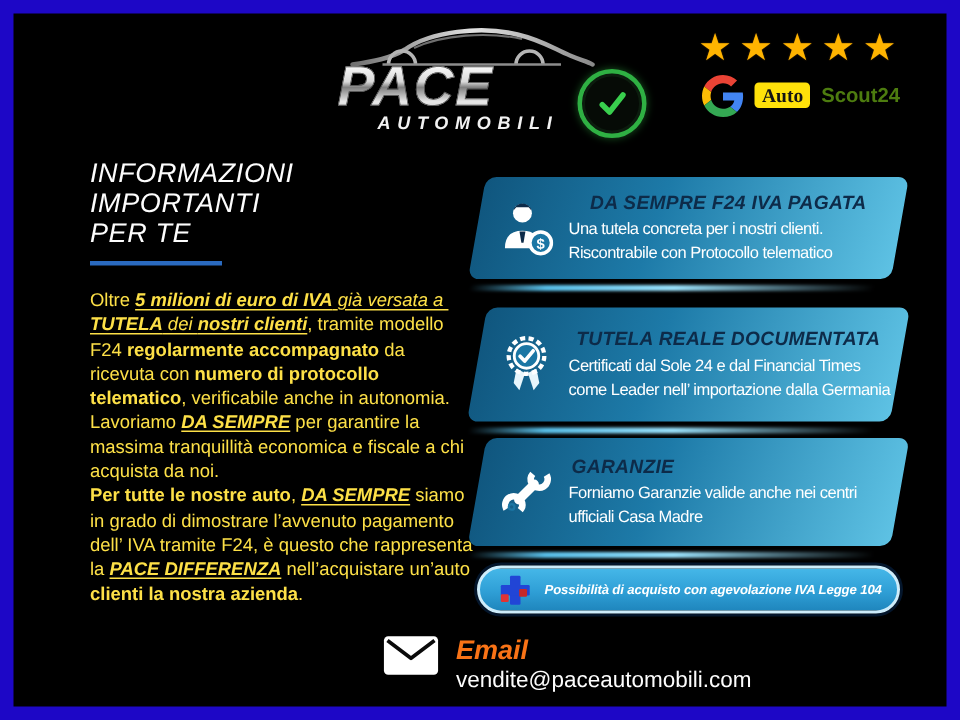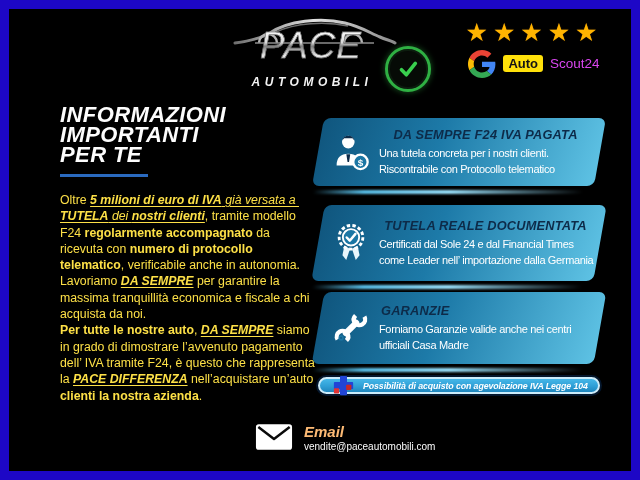--- a/index.html
+++ b/index.html
@@ -3,41 +3,41 @@
 <meta charset="utf-8">
 <style>
   html,body{margin:0;padding:0;background:#000;}
   .frame{position:relative;width:640px;height:480px;background:#1d07c6;font-family:"Liberation Sans",sans-serif;overflow:hidden;}
   .inner{position:absolute;left:9px;top:9px;width:622px;height:462px;background:#000;overflow:hidden;}
   .abs{position:absolute;}
 
   
   .logo-wrap{left:216px;top:4px;width:205px;height:88px;}
   .car-svg{position:absolute;left:4px;top:0;}
-  .brand{position:absolute;left:0;top:14px;width:172px;text-align:center;
-    font-size:37px;font-weight:400;font-style:italic;letter-spacing:1px;
+  .brand{position:absolute;left:0;top:26px;width:172px;text-align:left;
+    font-size:37px;font-weight:700;font-style:italic;letter-spacing:1px;
     background:linear-gradient(180deg,#ffffff 8%,#d9d9d9 42%,#7f7f7f 52%,#e8e8e8 78%,#bdbdbd);
     -webkit-background-clip:text;background-clip:text;color:transparent;
     -webkit-text-stroke:.5px #4a4a4a;line-height:1;}
   .brand-sub{position:absolute;left:2px;top:62px;width:170px;text-align:center;
     font-size:12px;font-weight:700;font-style:italic;letter-spacing:4.5px;color:#f2f2f2;}
   .logo-check{position:absolute;left:160px;top:33px;width:40px;height:40px;border-radius:50%;
     border:3px solid #2fb043;background:#060b06;display:flex;align-items:center;justify-content:center;
     box-shadow:0 0 6px rgba(55,200,75,.45), inset 0 0 0 2px #0c1c0e;}
 
   
   .ratings{left:442px;top:10px;width:166px;text-align:center;}
   .stars{font-size:25px;line-height:1.1;color:#ffb400;letter-spacing:5px;text-shadow:0 0 1px #7a4b00;}
   .platforms{display:flex;align-items:center;justify-content:center;gap:7px;margin-top:3px;}
-  .auto-badge{background:#ffe10a;color:#141414;font-weight:700;font-size:13px;padding:2px 5px;border-radius:3px;line-height:1;}
-  .scout{color:#d946ef;font-size:13.5px;font-weight:400;}
+  .auto-badge{background:#ffe10a;color:#141414;font-weight:700;font-size:13px;padding:2px 5px;border-radius:3px;line-height:1;font-family:Liberation Serif, serif;}
+  .scout{color:#4d7c0f;font-size:13.5px;font-weight:700;}
 
   
   .left-col{left:51px;top:96px;width:256px;color:#fff;}
-  .heading{margin:0;font-size:22px;line-height:20px;font-weight:700;font-style:italic;
+  .heading{margin:0;font-size:18px;line-height:20px;font-weight:400;font-style:italic;
     white-space:pre-line;letter-spacing:.4px;color:#fdfdfd;}
   .heading-underline{width:88px;height:3px;background:#2a6abf;margin-top:9px;}
   .body-text{margin-top:15px;font-size:12.3px;line-height:16.3px;color:#fde047;white-space:pre-wrap;}
   .b{font-weight:700;} .i{font-style:italic;} .u{text-decoration:underline;text-underline-offset:2px;}
 
   
   .cards-col{left:309px;top:109px;width:282px;}
   .card{position:relative;transform:skewX(-10deg);border-radius:7px;
     background:linear-gradient(100deg,#10567e 0%,#1d7aa8 42%,#5ec2e4 100%);
     display:flex;align-items:center;gap:8px;padding:5px 8px 5px 13px;box-sizing:border-box;}
@@ -49,30 +49,30 @@
   .card-2{height:76px;margin-bottom:11px;}
   .card-3{height:72px;}
   .card-icon{flex:0 0 40px;display:flex;align-items:center;justify-content:center;}
   .card-text{flex:1;min-width:0;}
   .card-title{font-size:12.8px;font-weight:800;font-style:italic;color:#0d2b49;letter-spacing:.2px;
     margin-bottom:3px;text-align:center;}
   .title-left{text-align:left;padding-left:2px;}
   .card-body{font-size:11px;line-height:16px;letter-spacing:-.35px;color:#fff;white-space:pre;}
 
   
-  .pill{margin-top:13px;height:17px;border-radius:17px;box-sizing:border-box;
+  .pill{margin-top:13px;height:32px;border-radius:17px;box-sizing:border-box;
     display:flex;align-items:center;gap:9px;padding:0 10px 0 13px;
     background:linear-gradient(180deg,#45b7e8 0%,#2f9fd6 55%,#1f86bd 100%);
     border:2px solid #cdecfa;box-shadow:0 0 0 2px rgba(8,40,80,.55);}
   .pill-label{font-size:8.8px;font-weight:700;font-style:italic;color:#fff;white-space:nowrap;letter-spacing:-.1px;}
 
   
   .footer{left:246px;top:414px;display:flex;align-items:flex-start;gap:11px;}
-  .footer-label{font-size:15px;font-weight:700;font-style:italic;color:#fdba74;line-height:1.15;}
-  .footer-address{font-size:10px;color:#fdfdfd;margin-top:1px;text-align:right;}
+  .footer-label{font-size:18px;font-weight:700;font-style:italic;color:#f97316;line-height:1.15;}
+  .footer-address{font-size:15px;color:#fdfdfd;margin-top:1px;text-align:right;}
 </style>
 </head>
 <body>
 
 <div class="frame">
   <div class="inner">
 
     <div class="abs logo-wrap">
       <svg class="car-svg" width="168" height="34" viewBox="0 0 168 34">
         <defs>

